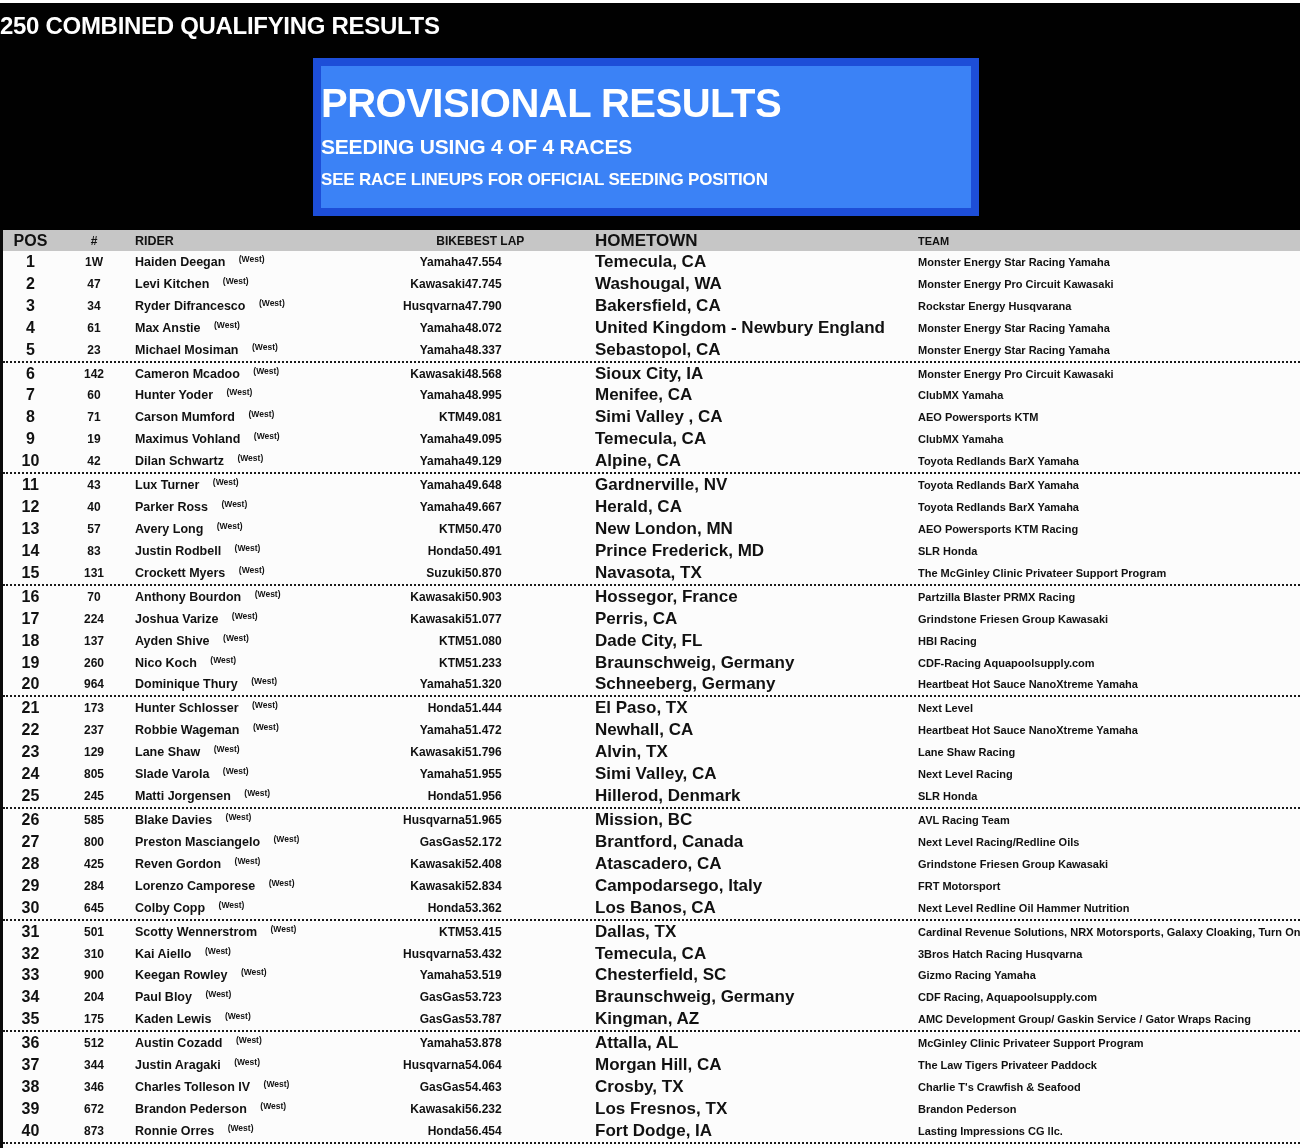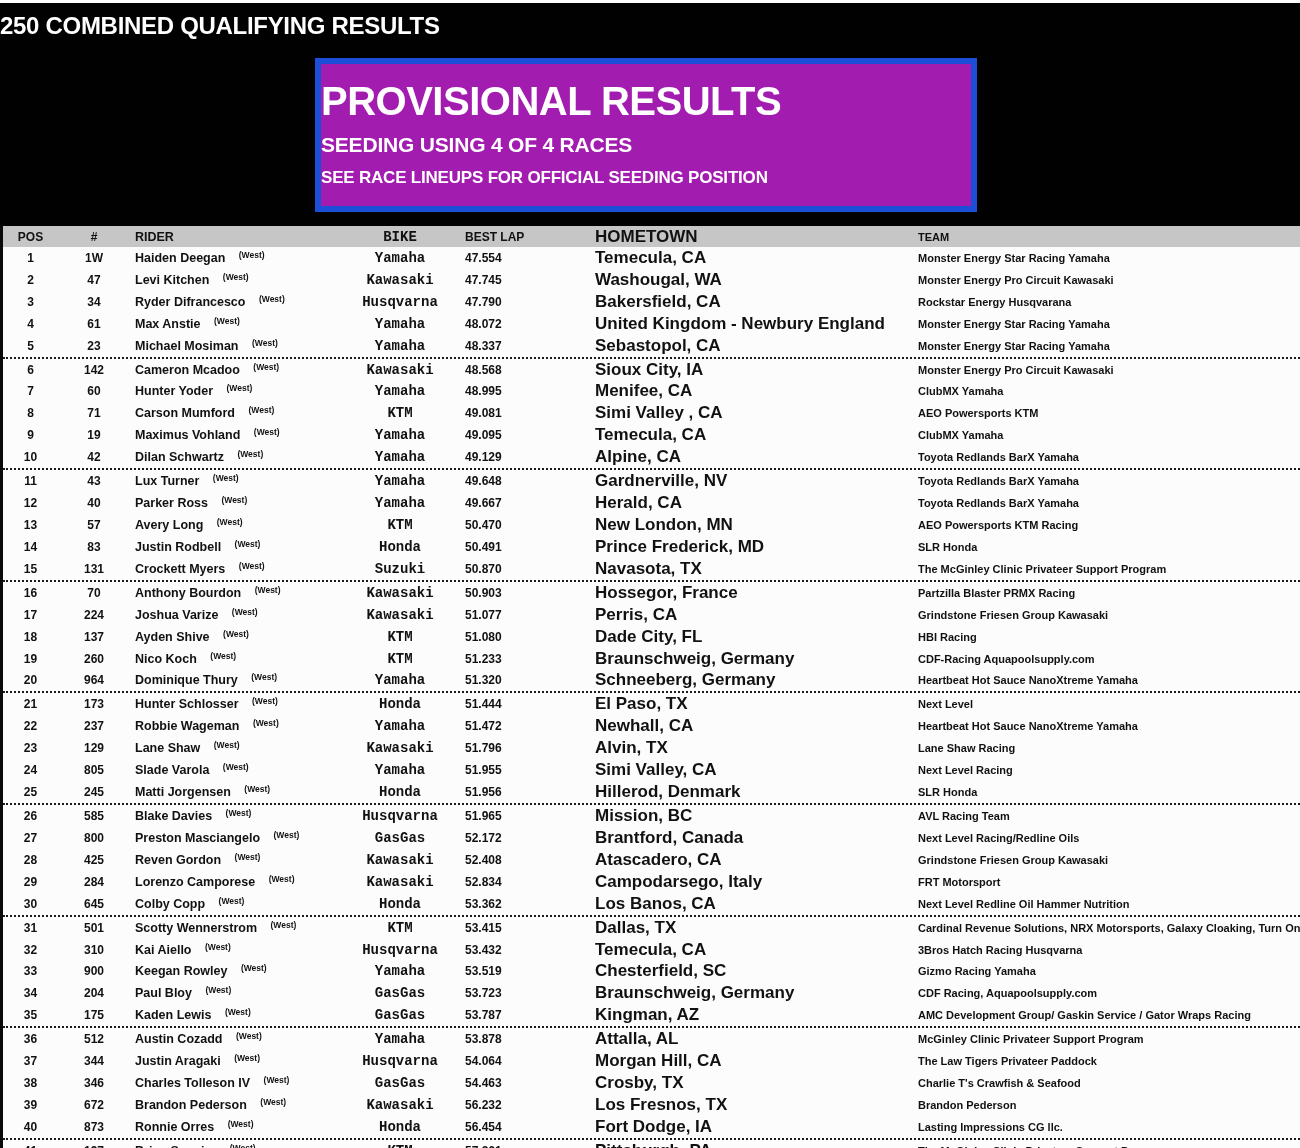--- a/index.html
+++ b/index.html
@@ -19,22 +19,22 @@
   .banner-title{
     color:#ffffff;
     font-weight:bold;
     font-size:24px;
     letter-spacing:-0.3px;
     line-height:30px;
   }
   .prov-box{
     width:650px;
     margin:17px auto 0 auto;
-    border:6px solid #1d4ed8;
-    background:#a21caf;
+    border:8px solid #1d4ed8;
+    background:#3b82f6;
     padding:15px 0 18px 0;
   }
   .prov-title{
     color:#ffffff;font-weight:bold;font-size:40px;line-height:44px;letter-spacing:-0.5px;
   }
   .prov-sub{
     color:#ffffff;font-weight:bold;font-size:21px;line-height:24px;margin-top:10px;letter-spacing:-0.2px;
   }
   .prov-note{
     color:#ffffff;font-weight:bold;font-size:17px;line-height:20px;margin-top:11px;letter-spacing:-0.2px;
@@ -51,24 +51,24 @@
     background:#c6c6c6;
     font-size:11px;font-weight:bold;color:#111;
   }
   .row{
     display:flex;align-items:center;
     height:21.93px;
     font-weight:bold;color:#111;
     background:#fcfcfc;
   }
   .row.group-end{border-bottom:2px dotted #1a1a1a;}
-  .c-pos{width:55px;text-align:center;flex:none;font-size:12px;}
+  .c-pos{width:55px;text-align:center;flex:none;font-size:16px;}
   .c-num{width:72px;text-align:center;flex:none;font-size:12px;}
   .c-rider{width:200px;text-align:left;flex:none;padding-left:5px;font-size:12.5px;white-space:nowrap;}
-  .c-bike{width:130px;text-align:center;flex:none;font-size:14px;font-family:Liberation Mono, monospace;}
+  .c-bike{width:130px;text-align:right;flex:none;font-size:12px;}
   .c-lap{width:118px;text-align:left;flex:none;font-size:12px;}
   .c-home{width:315px;text-align:left;flex:none;padding-left:12px;font-size:17px;white-space:nowrap;}
   .c-team{flex:1;text-align:left;padding-left:8px;font-size:11px;white-space:nowrap;overflow:hidden;}
   .region-sup{
     font-size:8.5px;
     position:relative;top:-4px;
     margin-left:10px;
     font-weight:bold;
   }
 </style>

